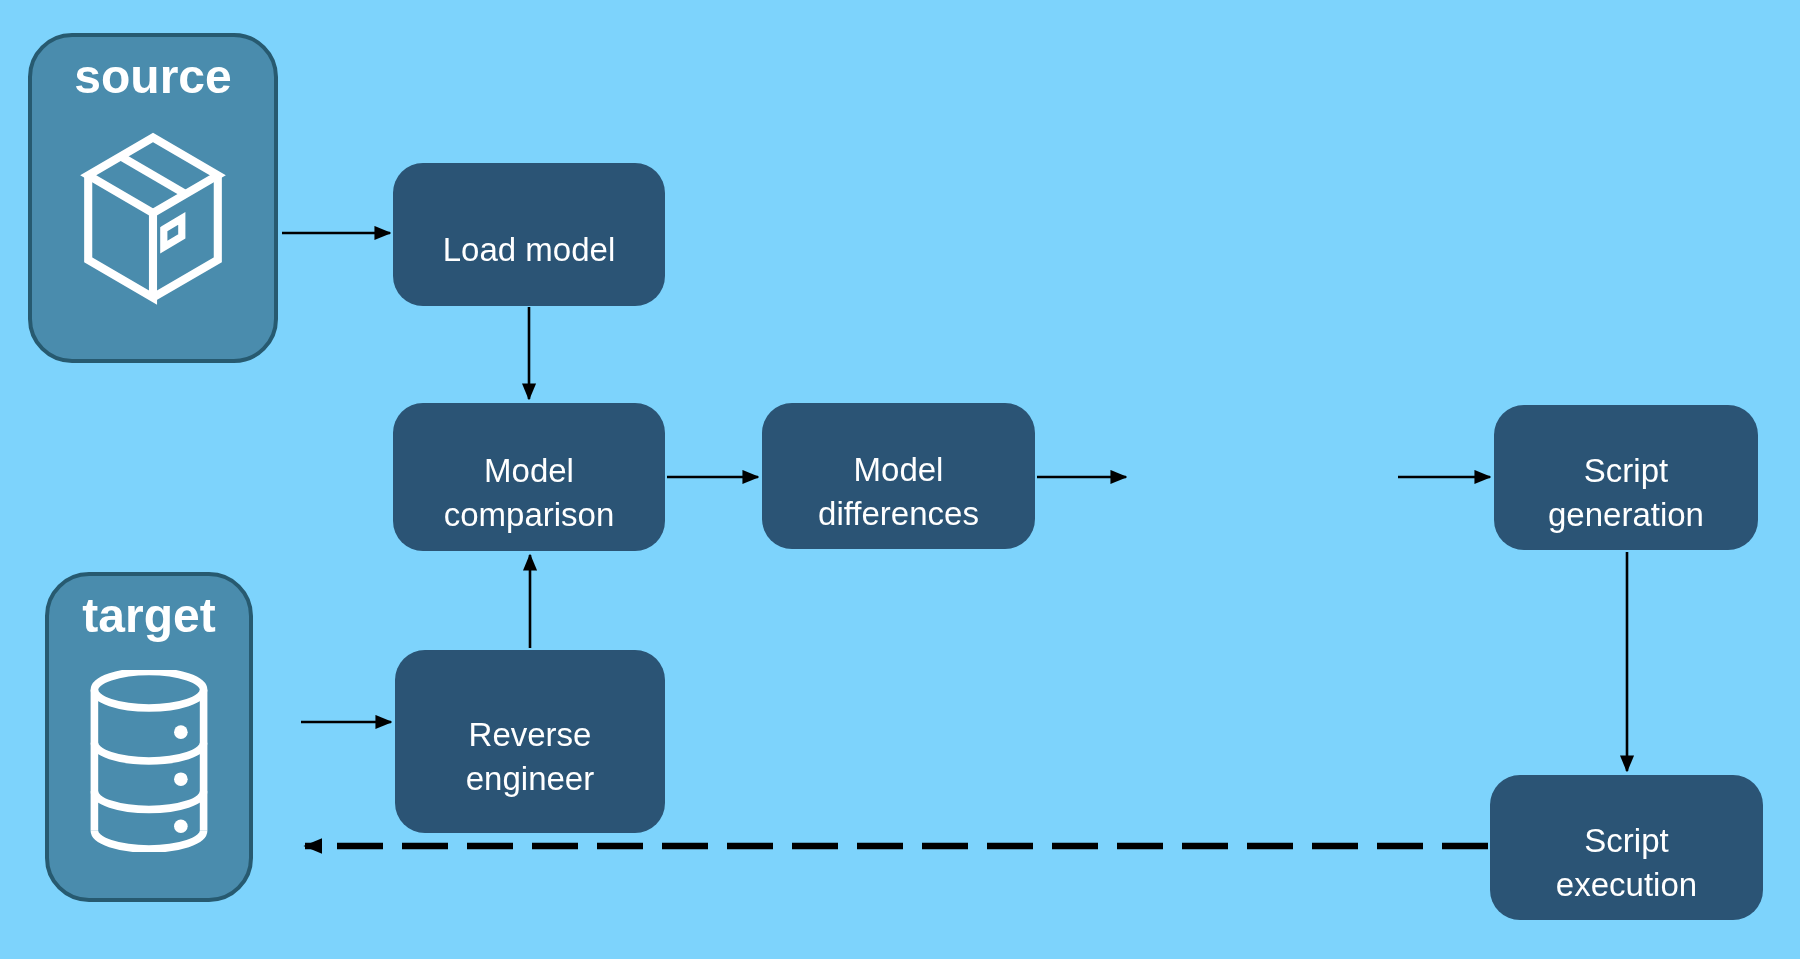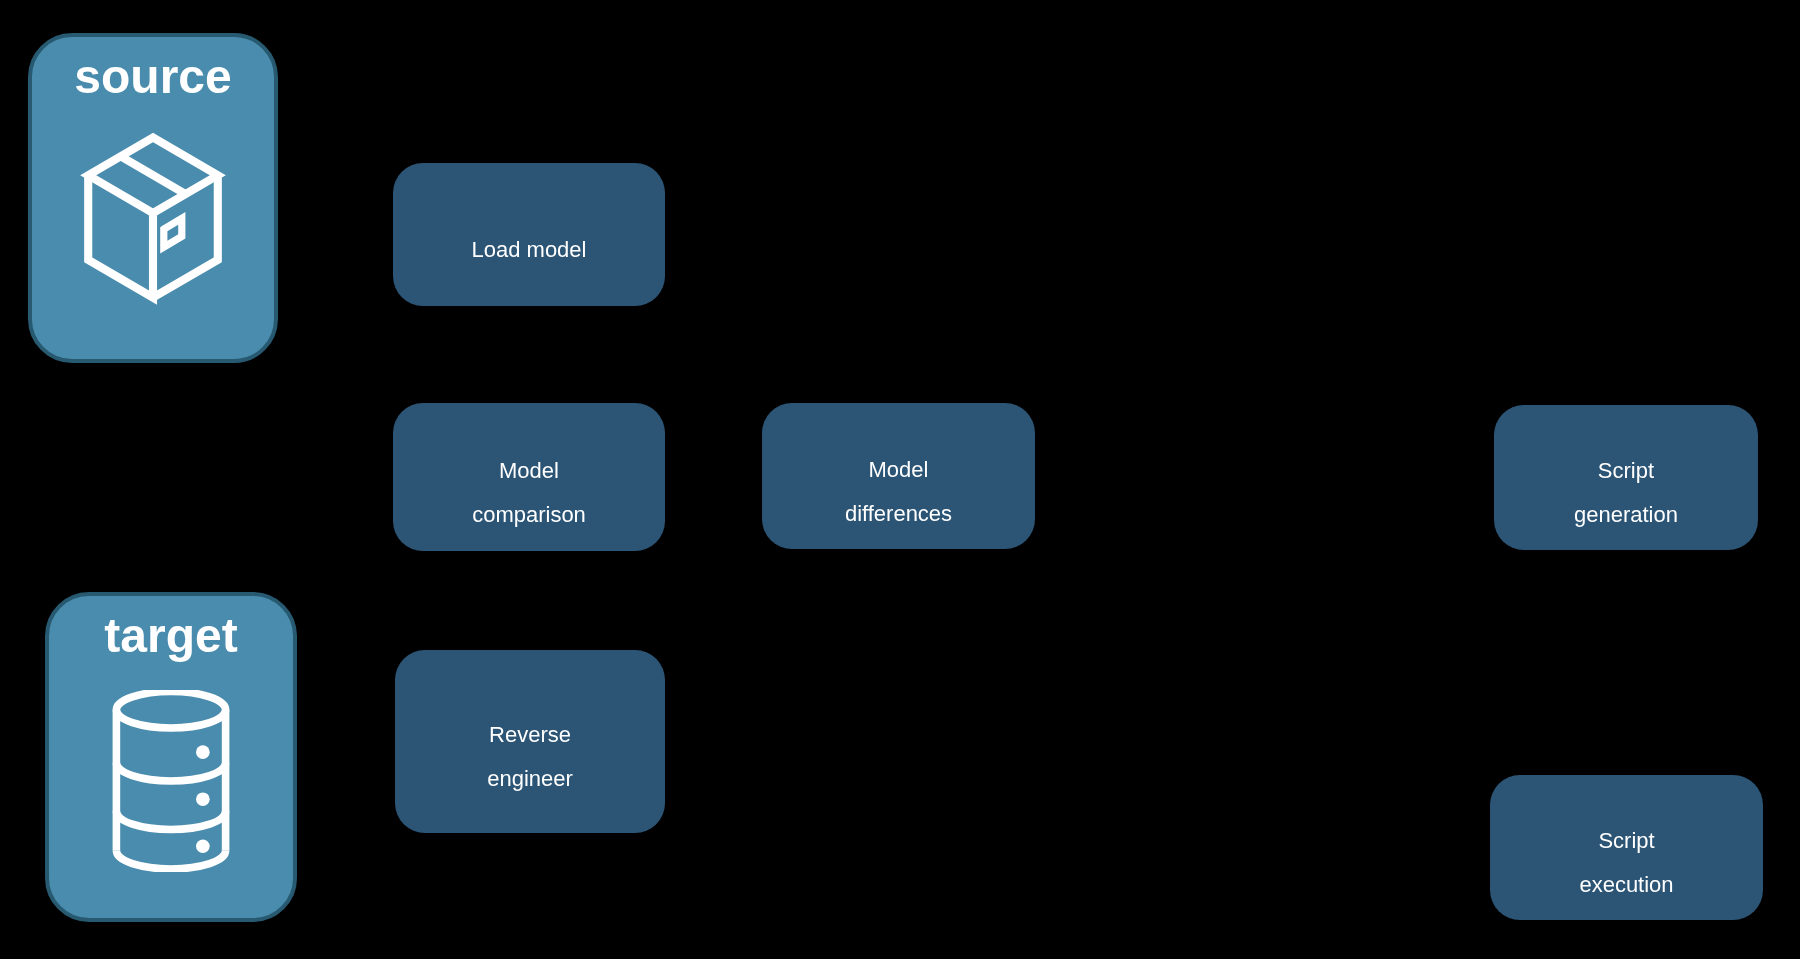--- a/index.html
+++ b/index.html
@@ -1,41 +1,41 @@
 <!DOCTYPE html>
 <html><head>
 <meta charset="utf-8">
 <style>
   html, body { margin: 0; padding: 0; background: #ffffff; }
   .canvas {
     position: relative;
     width: 1800px;
     height: 959px;
-    background: #000000;
+    background: #7dd3fc;
     font-family: "Liberation Sans", sans-serif;
     overflow: hidden;
   }
   .edge-layer {
     position: absolute;
     left: 0; top: 0;
     width: 1800px; height: 959px;
     pointer-events: none;
   }
   .node {
     position: absolute;
     background: #2B5475;
     border-radius: 30px;
     color: #ffffff;
     display: flex;
     align-items: center;
     justify-content: center;
     text-align: center;
   }
   .node-label {
-    font-size: 22px;
+    font-size: 33px;
     line-height: 44px;
     white-space: pre-line;
     font-weight: 400;
     margin-top: 31px;
   }
   .entity {
     position: absolute;
     background: #4A8CAD;
     border: 4px solid #275A70;
     border-radius: 44px;
@@ -85,21 +85,21 @@
     <div class="entity-label">source</div>
     <svg class="entity-icon icon-package" viewBox="0 0 100 105" xmlns="http://www.w3.org/2000/svg" fill="none" stroke="#ffffff" stroke-width="4.5" stroke-linejoin="miter">
       <path d="M50 8 L14 29 L50 50 L86 29 Z"></path>
       <path d="M14 29 L14 76 L50 97 L50 50"></path>
       <path d="M86 29 L86 76 L50 97"></path>
       <path d="M32 18.5 L68 39.5"></path>
       <path d="M56 59 L66 53 L66 63 L56 69 Z" stroke-width="4"></path>
     </svg>
   </div>
 
-  <div class="entity" style="left:45px; top:592px; width:252px; height:330px;text-align:center;">
+  <div class="entity" style="left:45px; top:572px; width:208px; height:330px;text-align:center;">
     <div class="entity-label">target</div>
     <svg class="entity-icon icon-database" viewBox="0 0 100 120" xmlns="http://www.w3.org/2000/svg" fill="none" stroke="#ffffff" stroke-width="5">
       <ellipse cx="50" cy="13" rx="36" ry="12"></ellipse>
       <path d="M14 13 V106"></path>
       <path d="M86 13 V106"></path>
       <path d="M14 106 A36 12 0 0 0 86 106"></path>
       <path d="M14 48 A36 12 0 0 0 86 48"></path>
       <path d="M14 80 A36 12 0 0 0 86 80"></path>
       <circle cx="71" cy="41" r="4.5" fill="#ffffff" stroke="none"></circle>
       <circle cx="71" cy="72" r="4.5" fill="#ffffff" stroke="none"></circle>

